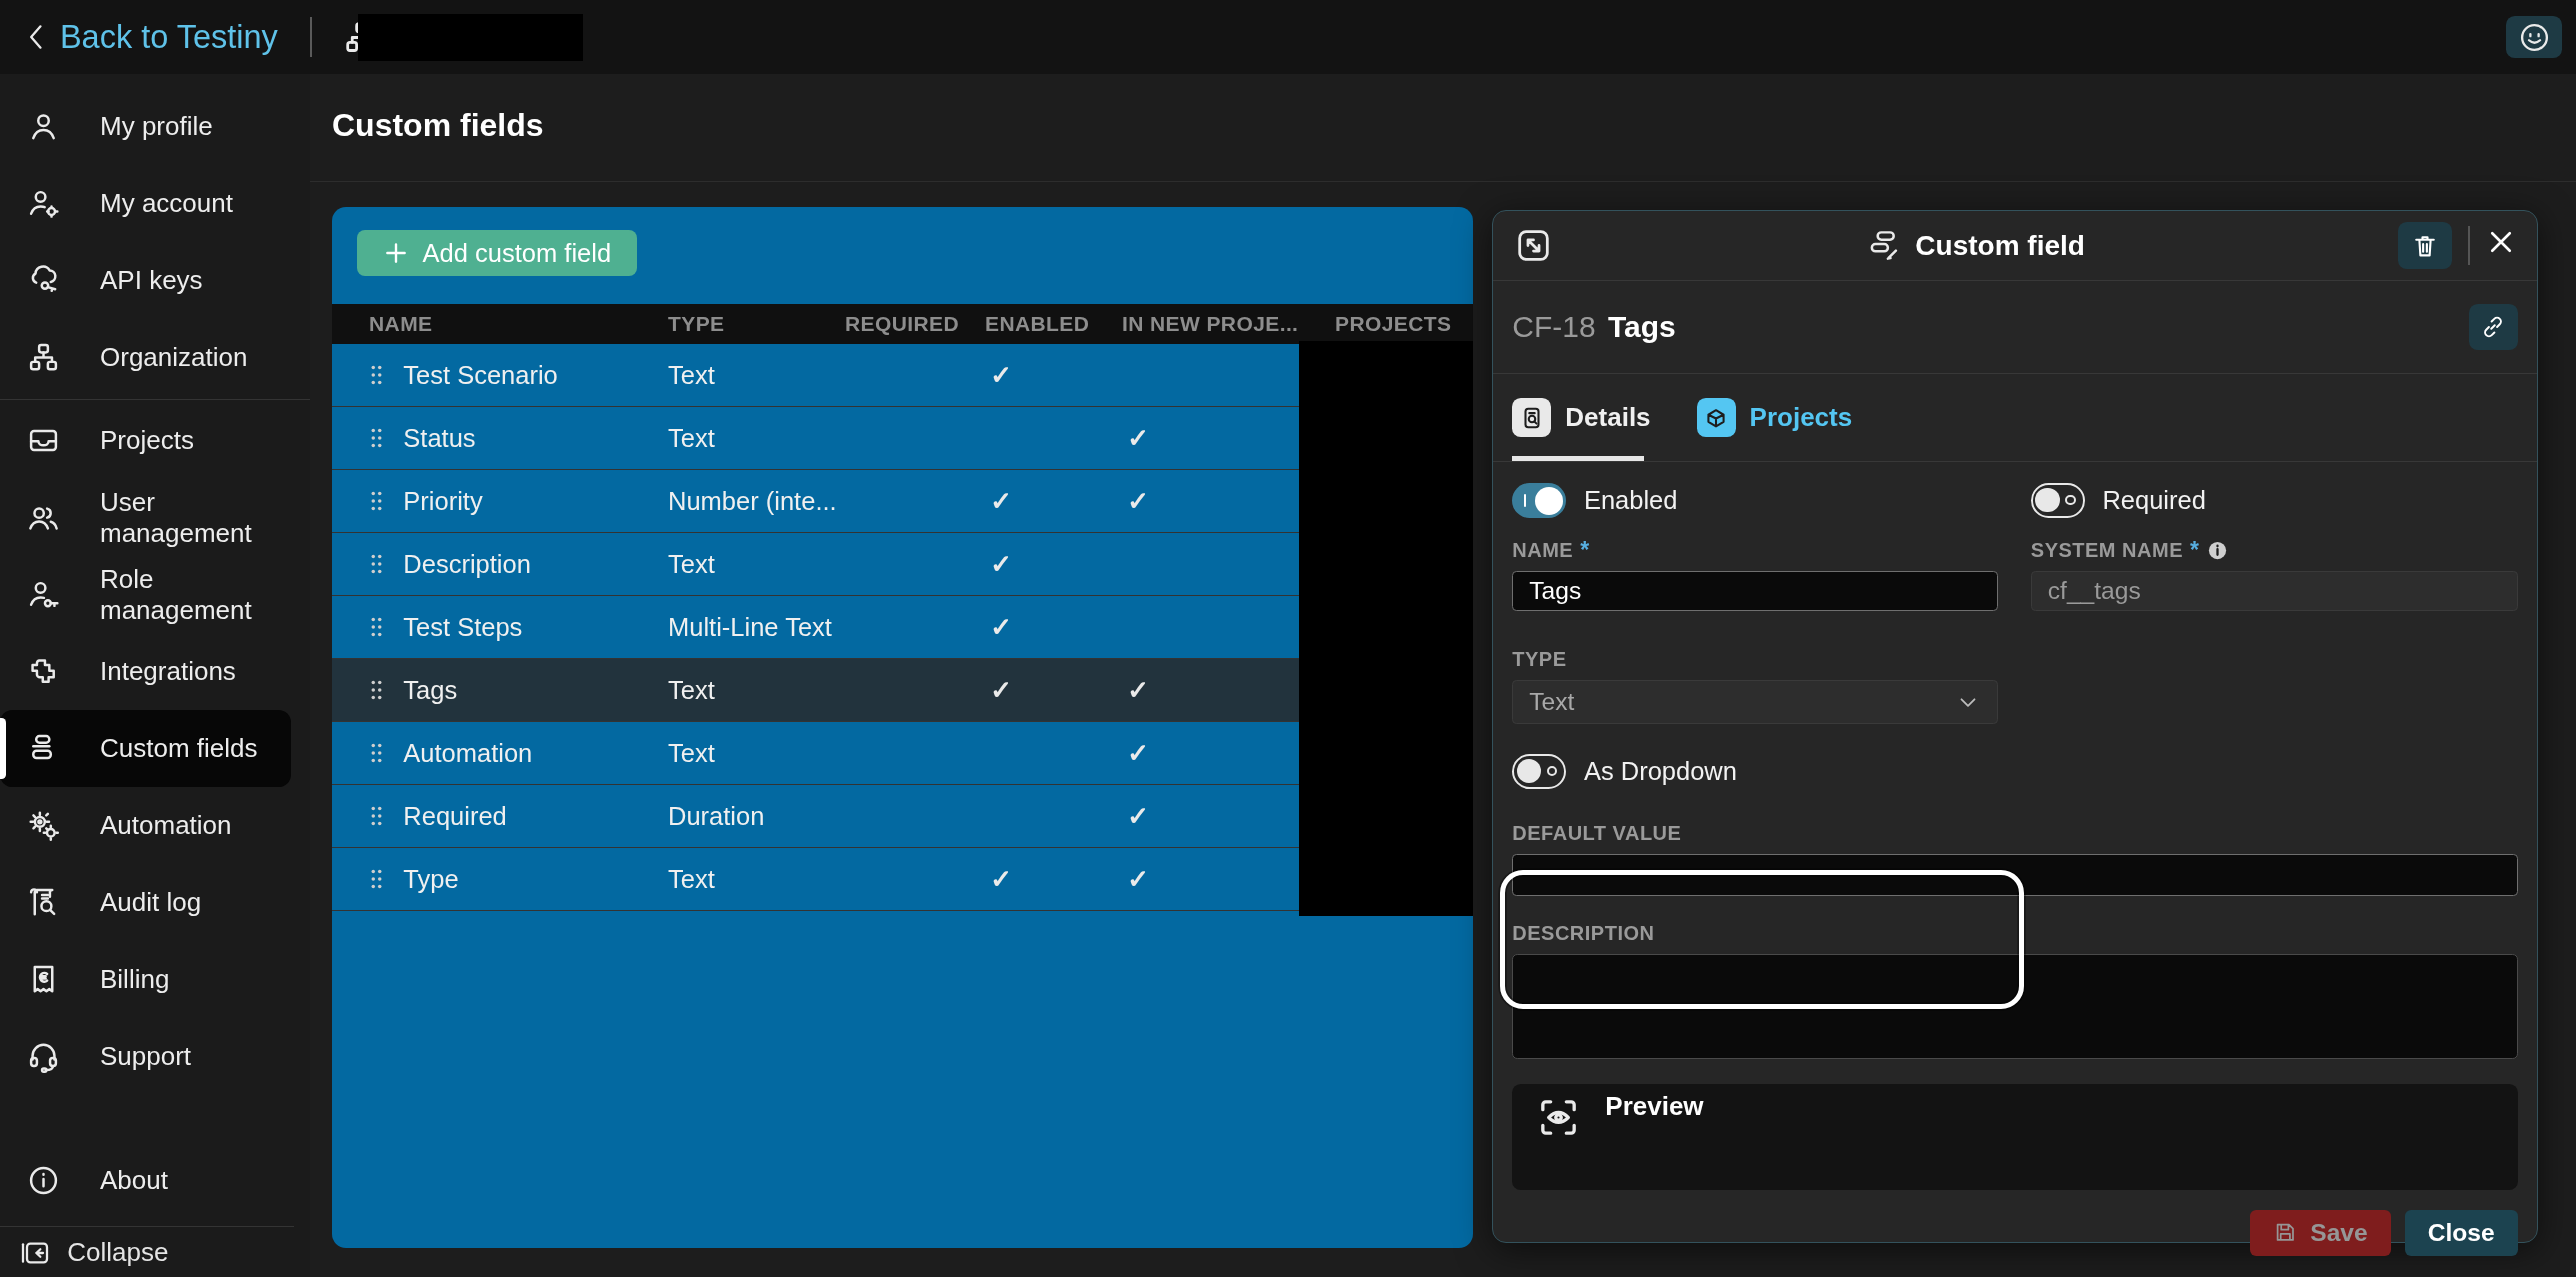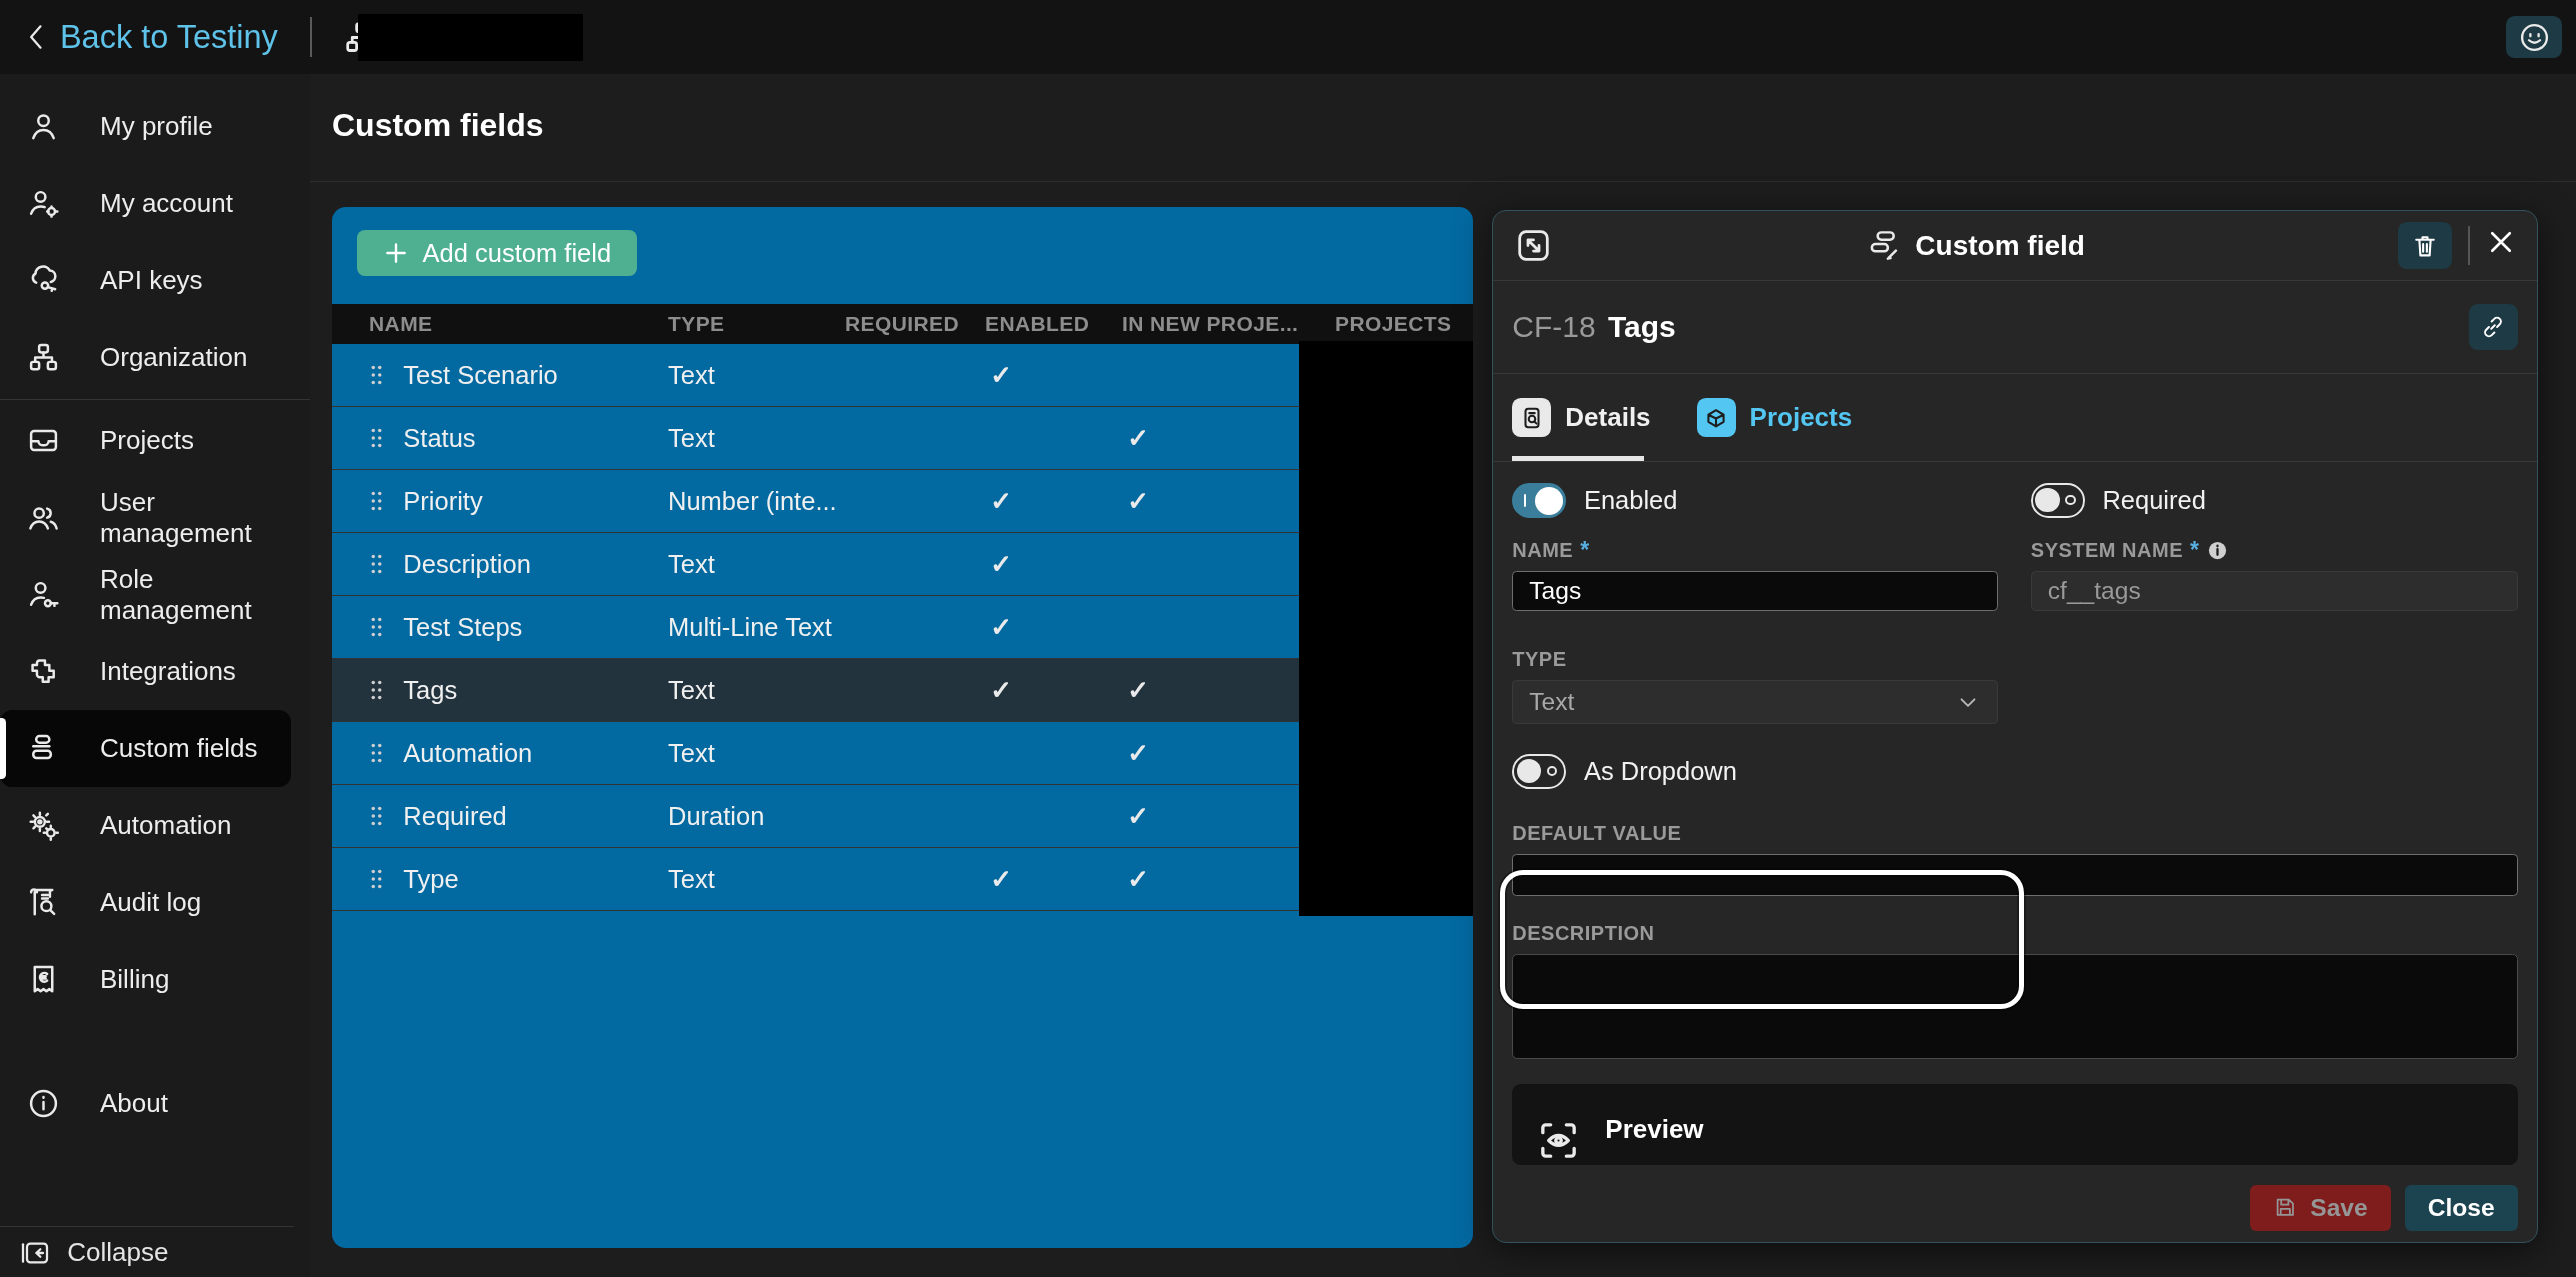--- a/index.html
+++ b/index.html
@@ -118,22 +118,22 @@
     border:5.3px solid #fff; border-radius:23px; z-index:6; pointer-events:none;
     box-shadow:0 0 0 1.8px rgba(0,0,0,.35), inset 0 0 0 1.8px rgba(0,0,0,.35); }
 
   .asdrop-row { margin-top:23px; }
   .dv-label { margin-top:26px; }
   .dv-input { margin-top:8.8px; height:42px; background:#0a0a0a; border:0.9px solid #4a4a4a; }
   .desc-label { margin-top:26px; }
   .desc-area { margin-top:8.8px; width:100%; height:105px; background:#0a0a0a; border:0.9px solid #4a4a4a;
     border-radius:5.3px; resize:none; outline:none; color:#fff; font-size:24.6px; font-family:inherit; padding:10.5px 16px; }
 
-  .preview-card { margin-top:22px; background:#131313; border-radius:8.8px; height:81px;
-    display:flex; align-items:flex-start; gap:23px; padding:30px 23px; }
+  .preview-card { margin-top:22px; background:#131313; border-radius:8.8px; height:106px;
+    display:flex; align-items:flex-start; gap:23px; padding:7px 23px; }
   .preview-icon { width:47px; height:47px; flex:none; margin-top:3.5px; }
   .preview-title { font-size:26px; font-weight:700; color:#fff; }
   .preview-text { font-size:24.6px; color:#e2e2e2; margin-top:17.6px; }
 
   .p-footer { margin-top:20px; display:flex; justify-content:flex-end; gap:14px; }
   .btn { height:46px; border:none; border-radius:6.2px; font-size:24.6px; font-weight:600;
     font-family:inherit; display:flex; align-items:center; gap:12.3px; padding:0 23px; cursor:pointer; }
   .btn-save { background:#7f1d1d; color:#969696; }
   .btn-close { background:#1c4350; color:#fff; }
 
@@ -259,20 +259,30 @@
         </svg>
       <span>Audit log</span>
     </div>
     <div class="side-item">
       <svg class="ico" viewBox="0 0 24 24">
           <path d="M6 3.5 h12 v16.5 l-2-1.4 -2 1.4 -2-1.4 -2 1.4 -2-1.4 -2 1.4 z"></path>
           <path d="M14.5 8.2 a3 3 0 1 0 0 4.6 M10.5 9.7 h3 M10.5 11.3 h3"></path>
         </svg>
       <span>Billing</span>
     </div>
+    <div class="side-item">
+      <svg class="ico" viewBox="0 0 24 24">
+          <path d="M4.5 14 v-2.5 a7.5 7.5 0 0 1 15 0 V14"></path>
+          <rect x="3.5" y="13" width="4" height="5.5" rx="1.8"></rect>
+          <rect x="16.5" y="13" width="4" height="5.5" rx="1.8"></rect>
+          <path d="M18.5 18.5 c0 2-2.5 2.8-5 2.8"></path>
+          <rect x="11" y="20.2" width="3" height="2.2" rx="1.1"></rect>
+        </svg>
+      <span>Support</span>
+    </div>
     <div class="side-item side-about">
       <svg class="ico" viewBox="0 0 24 24">
           <circle cx="12" cy="12" r="8.5"></circle>
           <path d="M12 11 v5 M12 7.6 v.4"></path>
         </svg>
       <span>About</span>
     </div>
   </div>
   <div class="collapse-row">
     <svg class="ico" viewBox="0 0 24 24">

